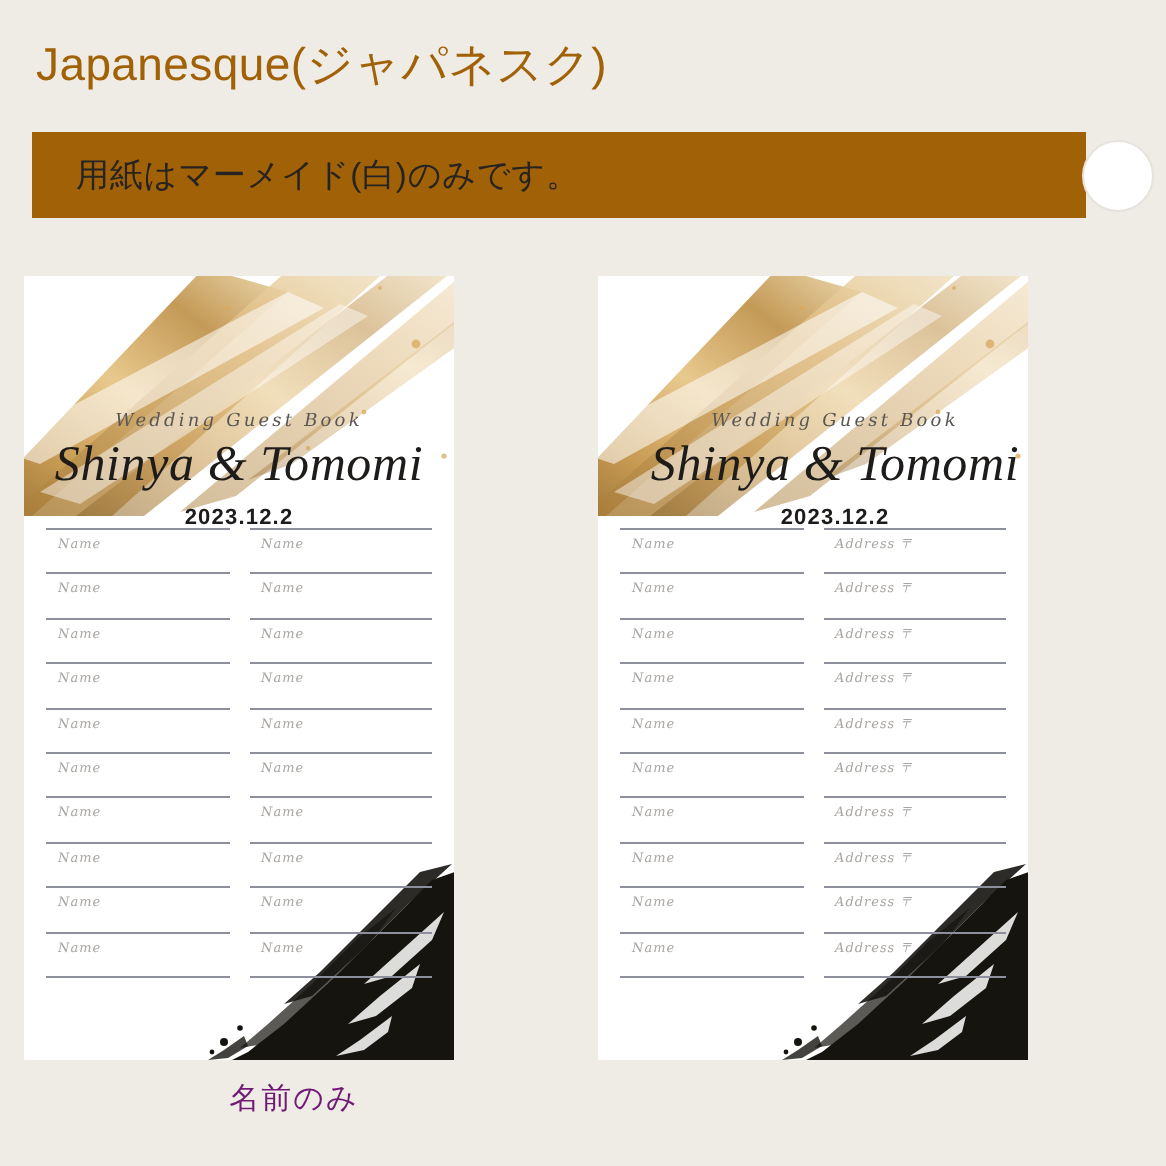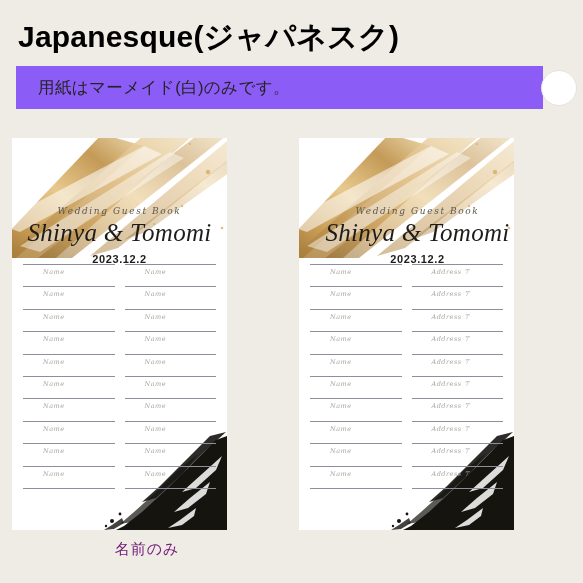--- a/index.html
+++ b/index.html
@@ -21,24 +21,24 @@
     position: absolute;
     left: 0; top: 0;
     width: 583px;
     height: 62px;
   }
 
   .page-title {
     position: absolute;
     left: 18px;
     top: 17px;
-    font-size: 30px;
-    color: #000000;
+    font-size: 23px;
+    color: #a16207;
     letter-spacing: 0.2px;
-    font-weight: 700;
+    font-weight: 400;
     white-space: nowrap;
   }
 
   
   .new-badge {
     position: absolute;
     right: 14px;
     top: 8px;
     width: 92px;
     height: 52px;
@@ -74,21 +74,21 @@
     font-family: "DejaVu Sans", sans-serif;
   }
 
   
   .notice-bar {
     position: absolute;
     left: 16px;
     top: 66px;
     width: 527px;
     height: 43px;
-    background: #8b5cf6;
+    background: #a16207;
     display: flex;
     align-items: center;
   }
   .notice-text {
     margin-left: 22px;
     font-size: 16.5px;
     color: #262322;
     letter-spacing: 0.4px;
     white-space: nowrap;
   }
@@ -189,21 +189,21 @@
     gap: 10px;
     height: 22.4px;
   }
   .cell {
     position: relative;
     flex: 1;
     border-top: 1.4px solid #8d8f9c;
   }
   .cell .lbl {
     position: absolute;
-    left: 20px;
+    left: 6px;
     top: 3px;
     font-family: "DejaVu Serif", serif;
     font-style: italic;
     font-size: 6.5px;
     color: #a9a6a2;
     letter-spacing: 0.5px;
     white-space: nowrap;
   }
   .row.tail .cell { height: 0; }
 

